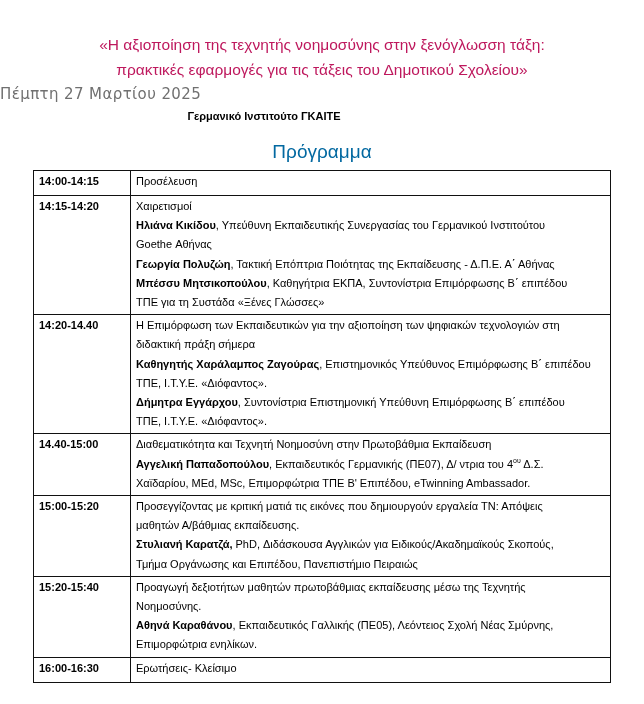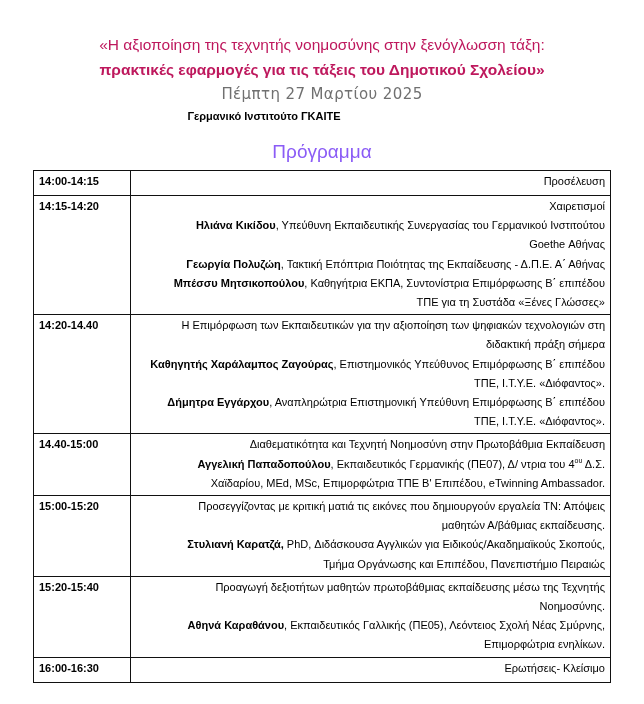--- a/index.html
+++ b/index.html
@@ -1,33 +1,33 @@
 <!DOCTYPE html>
 <html><head>
 <meta charset="utf-8">
 <style>
   html, body { margin: 0; padding: 0; background: #ffffff; }
   body { width: 644px; height: 704px; position: relative; overflow: hidden;
          font-family: "Liberation Sans", "DejaVu Sans", sans-serif; color: #000; }
   .title { position: absolute; left: 0; width: 644px; text-align: center;
            color: #be185d; font-size: 15.5px; }
   .t1 { top: 36px; }
-  .t2 { top: 61px; font-weight: bold; }
-  .date { position: absolute; top: 85px; left: 0; width: 644px; text-align: center;
+  .t2 { top: 61px; }
+  .date { position: absolute; top: 85px; left: 0; width: 644px; 
           color: #707070; font-size: 15px; letter-spacing: 0.4px;
           font-family: "DejaVu Sans", sans-serif; }
   .venue { position: absolute; top: 110px; left: 0; width: 528px; text-align: center;
            font-size: 11px; font-weight: bold; }
   .heading { position: absolute; top: 141px; left: 0; width: 644px; text-align: center;
-             color: #8b5cf6; font-size: 19px; }
+             color: #0369a1; font-size: 19px; }
   table.prog { position: absolute; top: 170px; left: 33px; width: 578px;
                border-collapse: collapse; font-size: 11px; line-height: 19.2px; }
   table.prog td { border: 1.2px solid #111; vertical-align: top; padding: 1px 5px 2px 5px; }
   td.time { width: 86px; font-weight: bold; }
-  .line { display: block; text-align: right; }
+  .line { display: block; }
   .it { }
   .b { font-weight: bold; }
   sup { font-size: 7px; line-height: 0; vertical-align: super; }
 </style>
 </head>
 <body>
 
 <div class="title t1">«Η αξιοποίηση της τεχνητής νοημοσύνης στην ξενόγλωσση τάξη:</div>
 <div class="title t2">πρακτικές εφαρμογές για τις τάξεις του Δημοτικού Σχολείου»</div>
 <div class="date">Πέμπτη 27 Μαρτίου 2025</div>
@@ -56,21 +56,21 @@
     </td>
   </tr>
 
   <tr>
     <td class="time">14:20-14.40</td>
     <td>
       <span class="line it">Η Επιμόρφωση των Εκπαιδευτικών για την αξιοποίηση των ψηφιακών τεχνολογιών στη</span>
       <span class="line it">διδακτική πράξη σήμερα</span>
       <span class="line"><span class="b">Καθηγητής Χαράλαμπος Ζαγούρας</span><span>, Επιστημονικός Υπεύθυνος Επιμόρφωσης Β΄ επιπέδου</span></span>
       <span class="line">ΤΠΕ, Ι.Τ.Υ.Ε. «Διόφαντος».</span>
-      <span class="line"><span class="b">Δήμητρα Εγγάρχου</span><span>, Αναπληρώτρια Επιστημονική Υπεύθυνη Επιμόρφωσης Β΄ επιπέδου</span></span>
+      <span class="line"><span class="b">Δήμητρα Εγγάρχου</span><span>, Συντονίστρια Επιστημονική Υπεύθυνη Επιμόρφωσης Β΄ επιπέδου</span></span>
       <span class="line">ΤΠΕ, Ι.Τ.Υ.Ε. «Διόφαντος».</span>
     </td>
   </tr>
 
   <tr>
     <td class="time">14.40-15:00</td>
     <td>
       <span class="line it">Διαθεματικότητα και Τεχνητή Νοημοσύνη στην Πρωτοβάθμια Εκπαίδευση</span>
       <span class="line"><span class="b">Αγγελική Παπαδοπούλου</span><span>, Εκπαιδευτικός Γερμανικής (ΠΕ07), Δ/ ντρια του 4</span><sup>ου</sup><span> Δ.Σ.</span></span>
       <span class="line">Χαϊδαρίου, MEd, MSc, Επιμορφώτρια ΤΠΕ Β' Επιπέδου, eTwinning Ambassador.</span>

